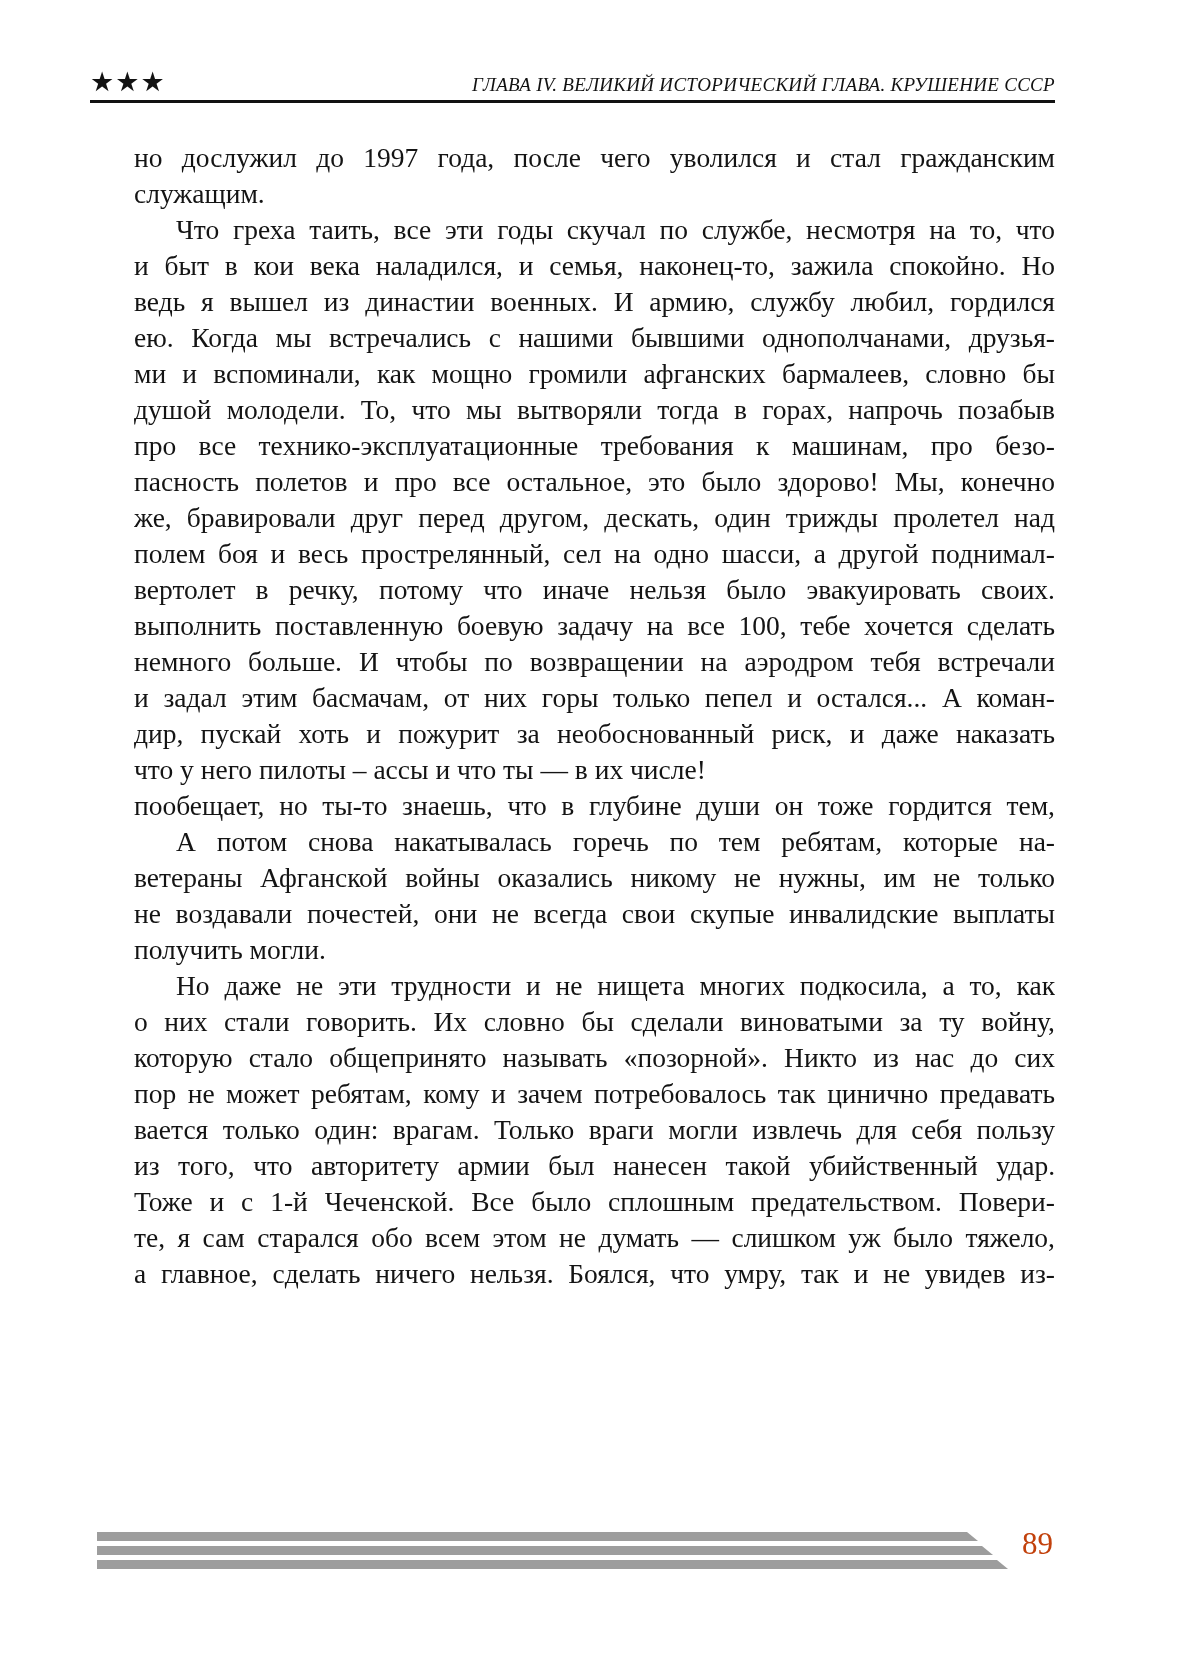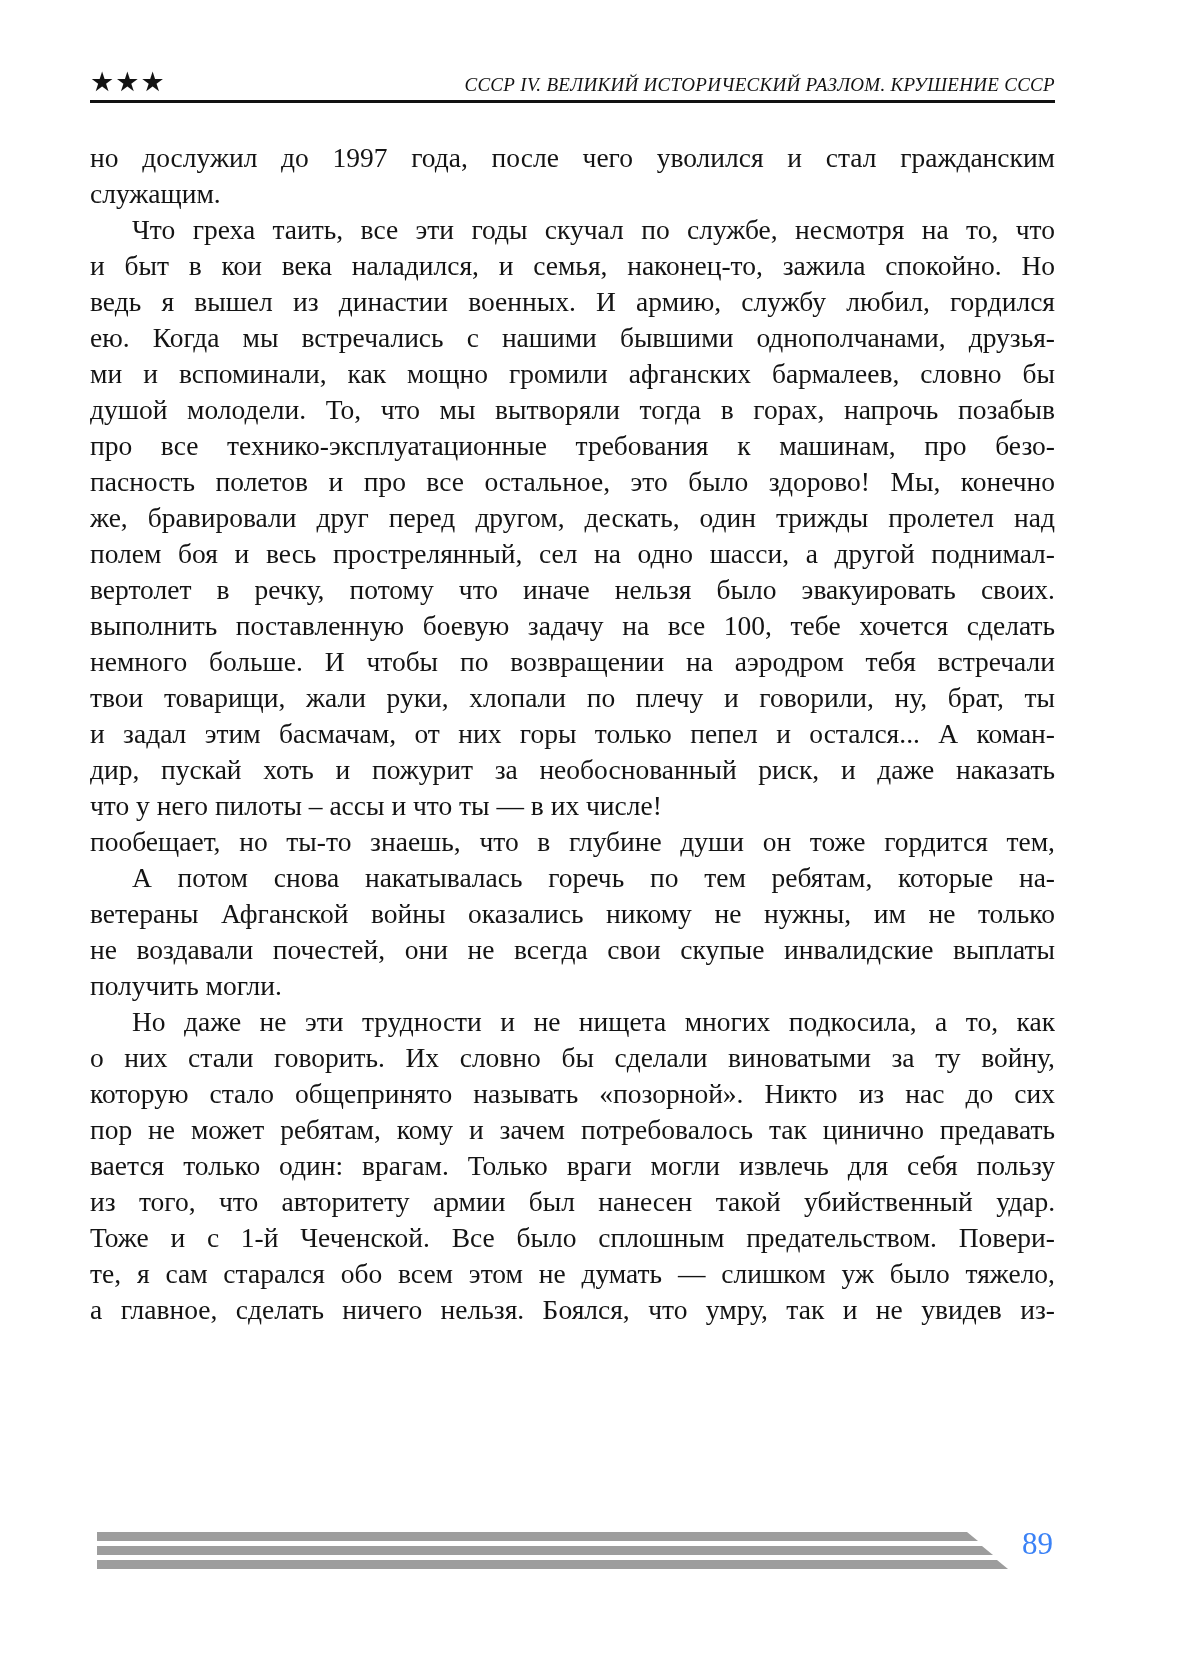--- a/index.html
+++ b/index.html
@@ -54,20 +54,21 @@
     top: 140px;
     font-size: 27.5px;
   }
   .bline {
     height: 36px;
     line-height: 36px;
     overflow: hidden;
     text-align: justify;
     text-align-last: justify;
     white-space: normal;
+    margin-left: 44px;
   }
   .bline.end { text-align-last: left; }
   .bline.indent { text-indent: 42px; font-family: Liberation Serif, serif; }
   
   .footer-stripes {
     position: absolute;
     left: 97px;
     top: 1532px;
   }
   .stripe {
@@ -77,51 +78,50 @@
   }
   .stripe:nth-child(1) { width: 881px; }
   .stripe:nth-child(2) { width: 896px; }
   .stripe:nth-child(3) { width: 911px; }
   .page-number {
     position: absolute;
     left: 1022px;
     top: 1528px;
     font-size: 31px;
     line-height: 1;
-    color: #3b82f6;
+    color: #c2410c;
   }
 </style>
 </head>
 <body>
 
 <div class="page">
 
   <div class="header">
     <span class="stars">★★★</span>
-    <span class="chapter-title">СССР IV. ВЕЛИКИЙ ИСТОРИЧЕСКИЙ РАЗЛОМ. КРУШЕНИЕ СССР</span>
+    <span class="chapter-title">ГЛАВА IV. ВЕЛИКИЙ ИСТОРИЧЕСКИЙ ГЛАВА. КРУШЕНИЕ СССР</span>
   </div>
   <div class="header-rule"></div>
 
   <div class="body-text">
       <div class="bline">но дослужил до 1997 года, после чего уволился и стал гражданским</div>
       <div class="bline end">служащим.</div>
       <div class="bline indent">Что греха таить, все эти годы скучал по службе, несмотря на то, что</div>
       <div class="bline">и быт в кои века наладился, и семья, наконец-то, зажила спокойно. Но</div>
       <div class="bline">ведь я вышел из династии военных. И армию, службу любил, гордился</div>
       <div class="bline">ею. Когда мы встречались с нашими бывшими однополчанами, друзья-</div>
       <div class="bline">ми и вспоминали, как мощно громили афганских бармалеев, словно бы</div>
       <div class="bline">душой молодели. То, что мы вытворяли тогда в горах, напрочь позабыв</div>
       <div class="bline">про все технико-эксплуатационные требования к машинам, про безо-</div>
       <div class="bline">пасность полетов и про все остальное, это было здорово! Мы, конечно</div>
       <div class="bline">же, бравировали друг перед другом, дескать, один трижды пролетел над</div>
       <div class="bline">полем боя и весь прострелянный, сел на одно шасси, а другой поднимал-</div>
       <div class="bline">вертолет в речку, потому что иначе нельзя было эвакуировать своих.</div>
       <div class="bline">выполнить поставленную боевую задачу на все 100, тебе хочется сделать</div>
       <div class="bline">немного больше. И чтобы по возвращении на аэродром тебя встречали</div>
-      <div class="bline">твои товарищи, жали руки, хлопали по плечу и говорили, ну, брат, ты</div>
       <div class="bline">и задал этим басмачам, от них горы только пепел и остался... А коман-</div>
       <div class="bline">дир, пускай хоть и пожурит за необоснованный риск, и даже наказать</div>
       <div class="bline end">что у него пилоты – ассы и что ты — в их числе!</div>
       <div class="bline">пообещает, но ты-то знаешь, что в глубине души он тоже гордится тем,</div>
       <div class="bline indent">А потом снова накатывалась горечь по тем ребятам, которые на-</div>
       <div class="bline">ветераны Афганской войны оказались никому не нужны, им не только</div>
       <div class="bline">не воздавали почестей, они не всегда свои скупые инвалидские выплаты</div>
       <div class="bline end">получить могли.</div>
       <div class="bline indent">Но даже не эти трудности и не нищета многих подкосила, а то, как</div>
       <div class="bline">о них стали говорить. Их словно бы сделали виноватыми за ту войну,</div>

